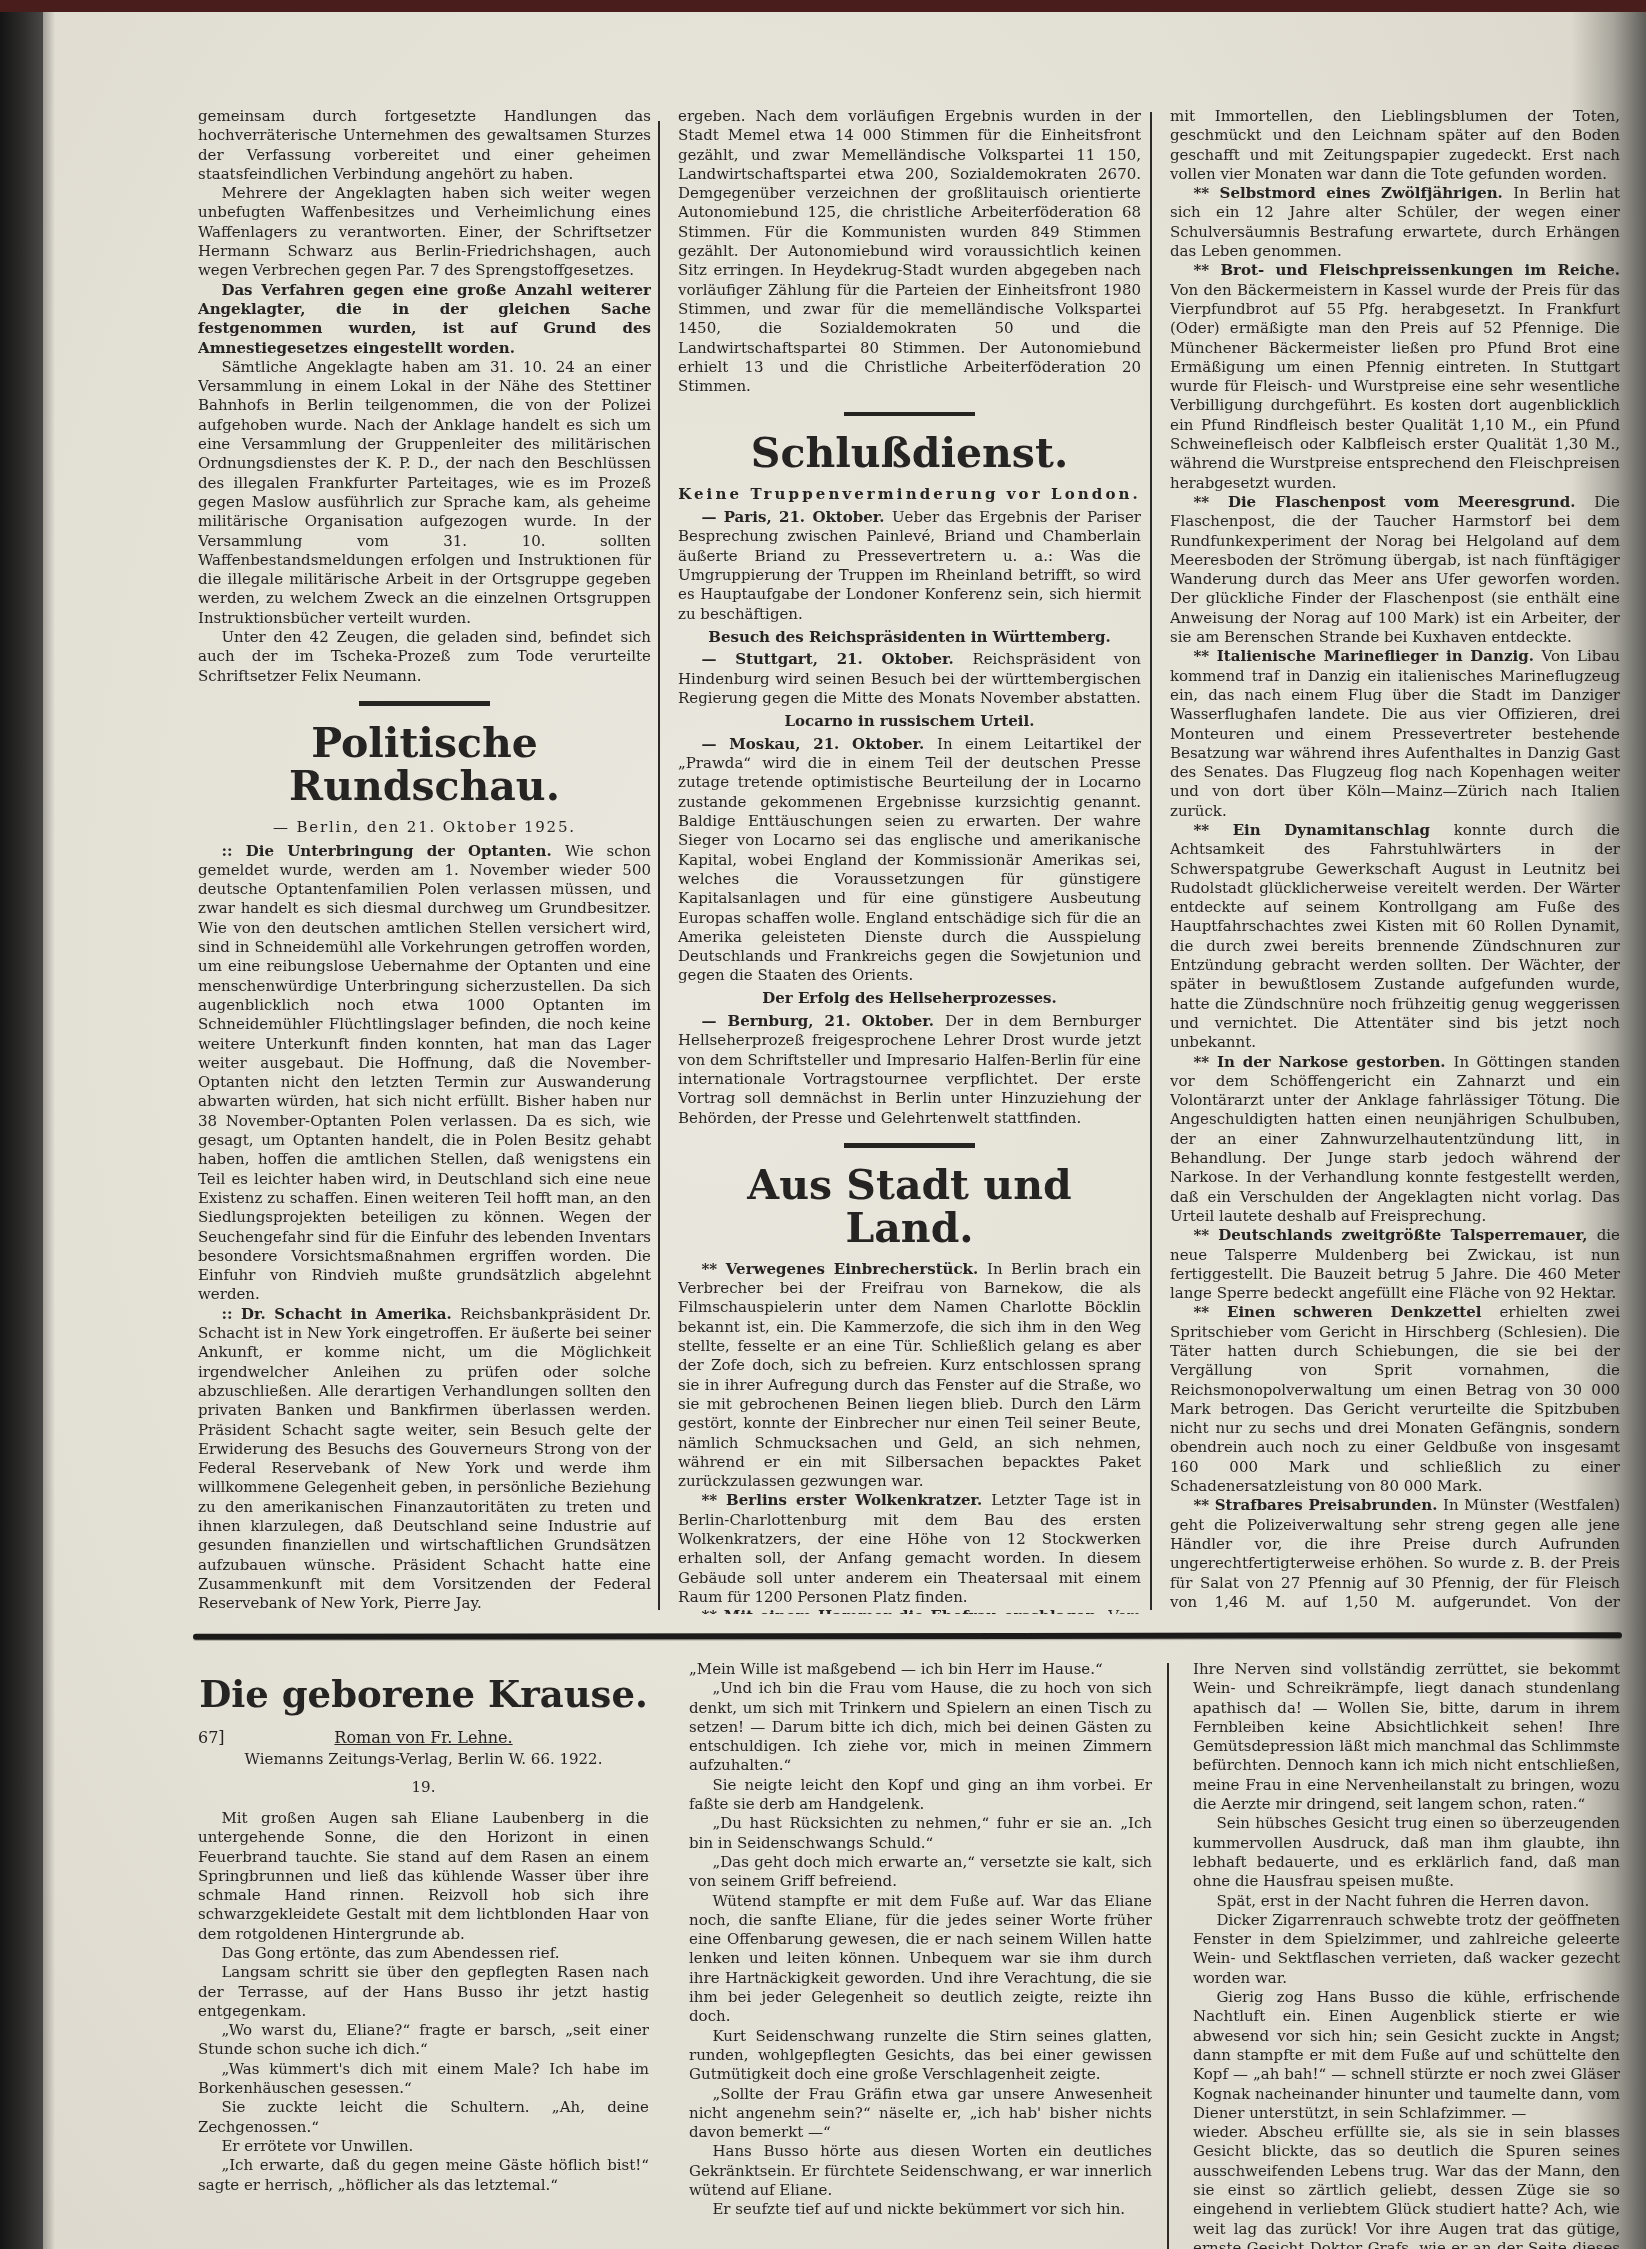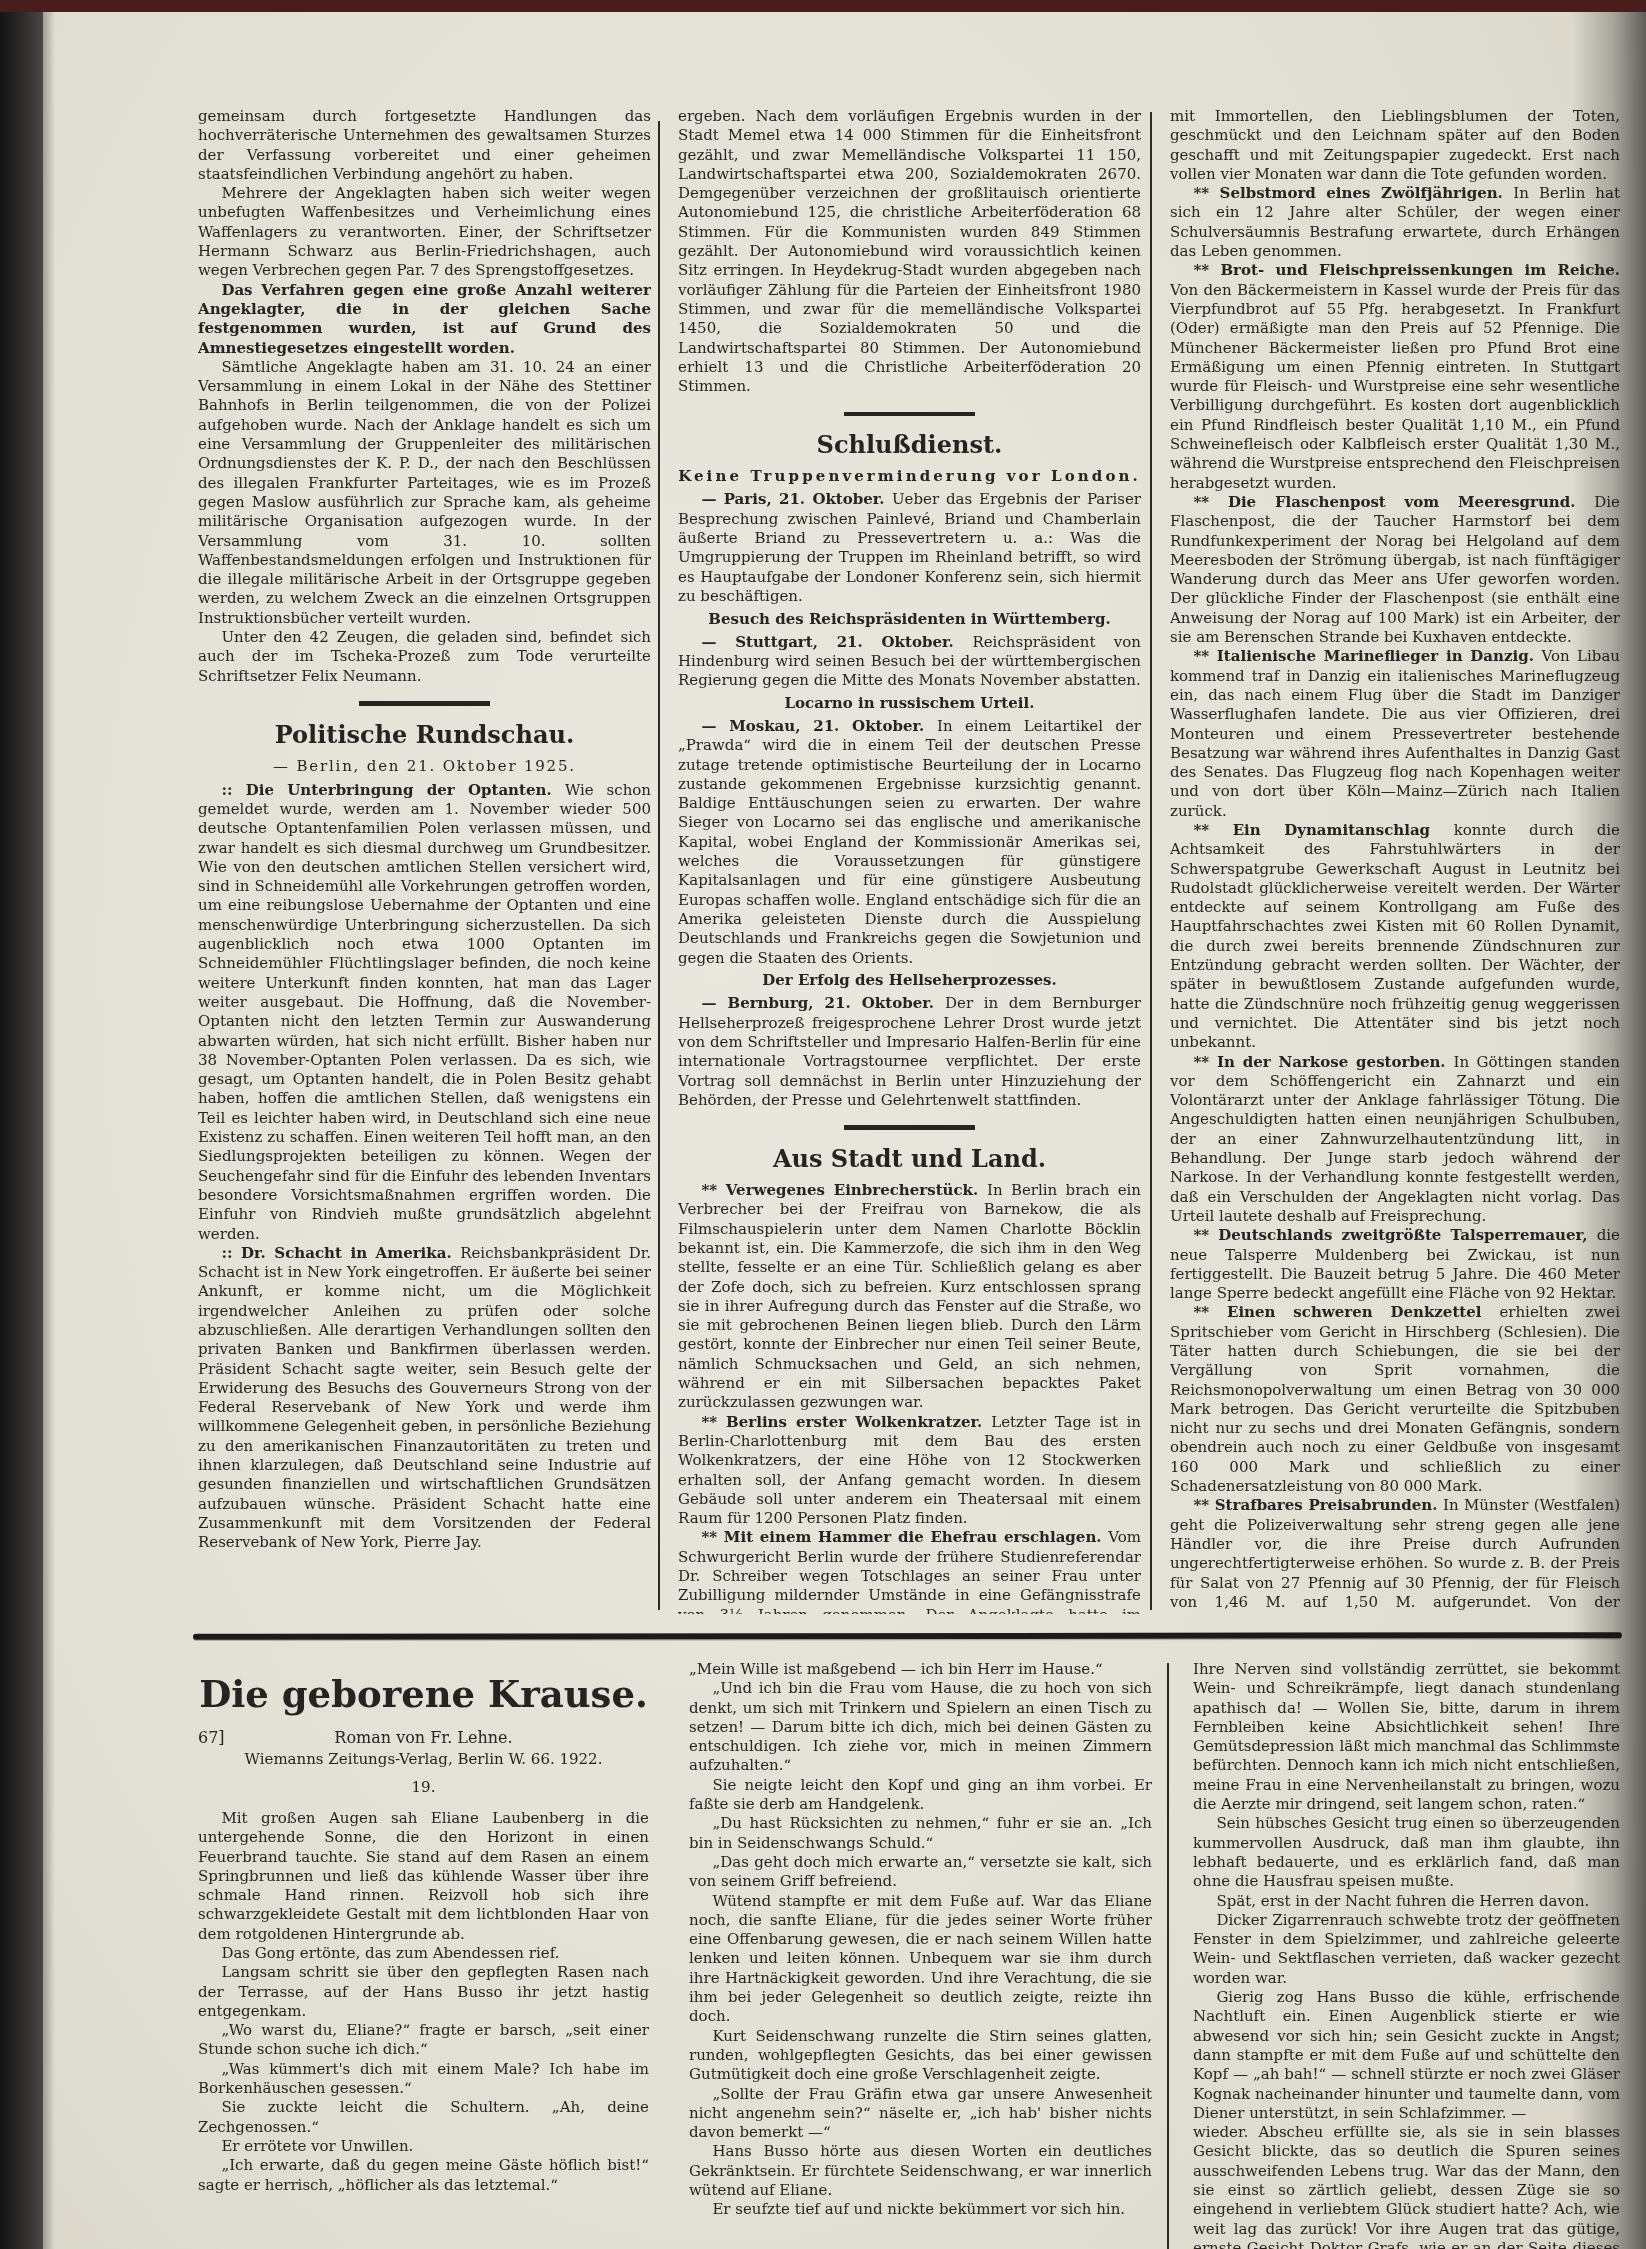--- a/index.html
+++ b/index.html
@@ -40,25 +40,25 @@
 
   .para{margin:0;text-indent:23.4px;text-align:justify;}
   .noindent{text-indent:0;}
   .bold{font-weight:700;}
   .lead{font-weight:700;}
   .subhead{font-weight:700;text-align:center;text-indent:0;margin:3.6px 0 3.6px;}
   .sp{letter-spacing:3.1px;}
   .dateline{text-align:center;text-indent:0;letter-spacing:1.8px;margin:0.9px 0 4.5px;}
 
   .rule-short{width:131px;height:4.5px;background:#262421;margin:15.3px auto 16px;}
-  .h-big{font-size:24px;line-height:1.05;font-weight:700;text-align:center;text-indent:0;margin:0 0 10px;}
+  .h-big{font-size:41px;line-height:1.05;font-weight:700;text-align:center;text-indent:0;margin:0 0 10px;}
 
   
   .f-title{font-size:37px;line-height:1.05;font-weight:700;text-align:center;text-indent:0;margin:15.3px 0 13.5px;}
-  .f-meta{position:relative;text-align:center;text-indent:0;margin:0 0 2.7px;font-size:16px;}
+  .f-meta{position:relative;text-align:center;text-indent:0;margin:0 0 2.7px;font-size:16px;text-decoration:underline;}
   .f-serial{position:absolute;left:0;top:0;font-size:16px;}
   .f-pub{text-align:center;text-indent:0;margin:0 0 3.6px;}
   .f-chap{text-align:center;text-indent:0;margin:9px 0 11.7px;}
 </style>
 </head>
 <body>
 
 <div class="strip-top"></div>
 <div class="strip-left"></div>
 

